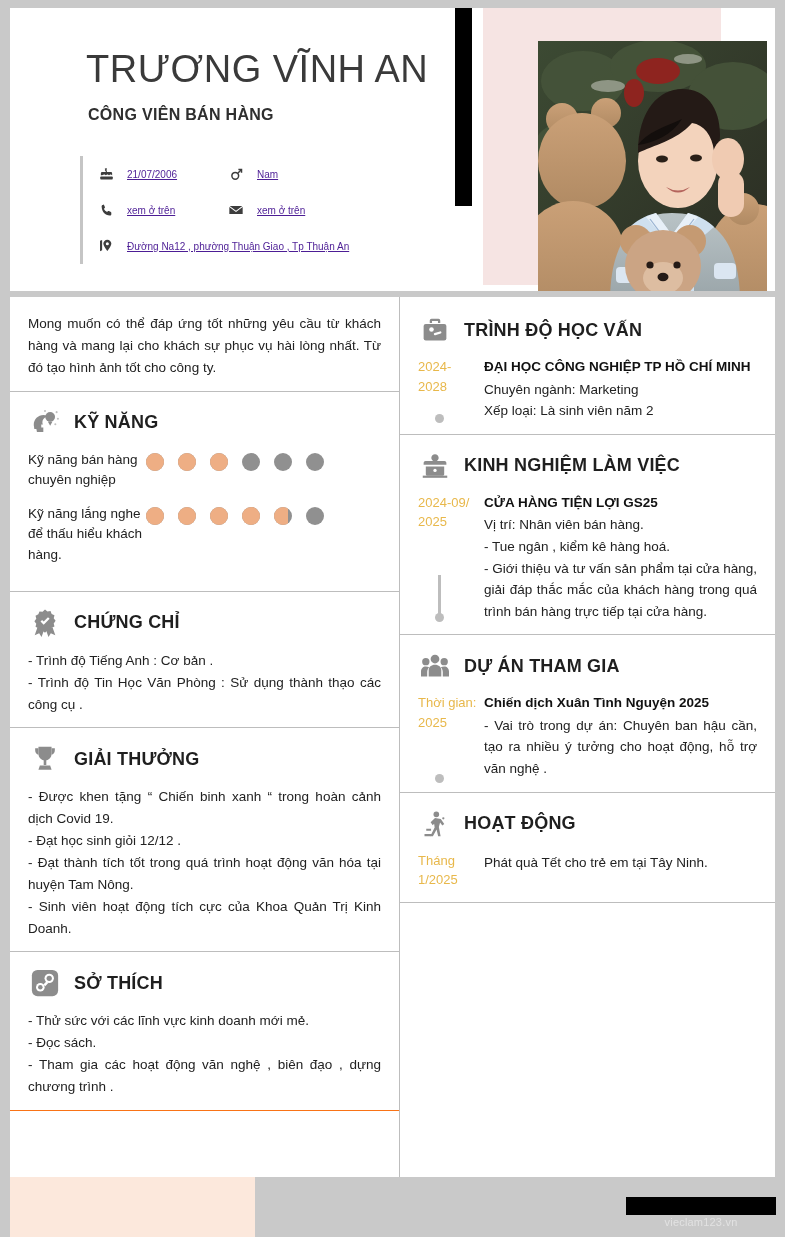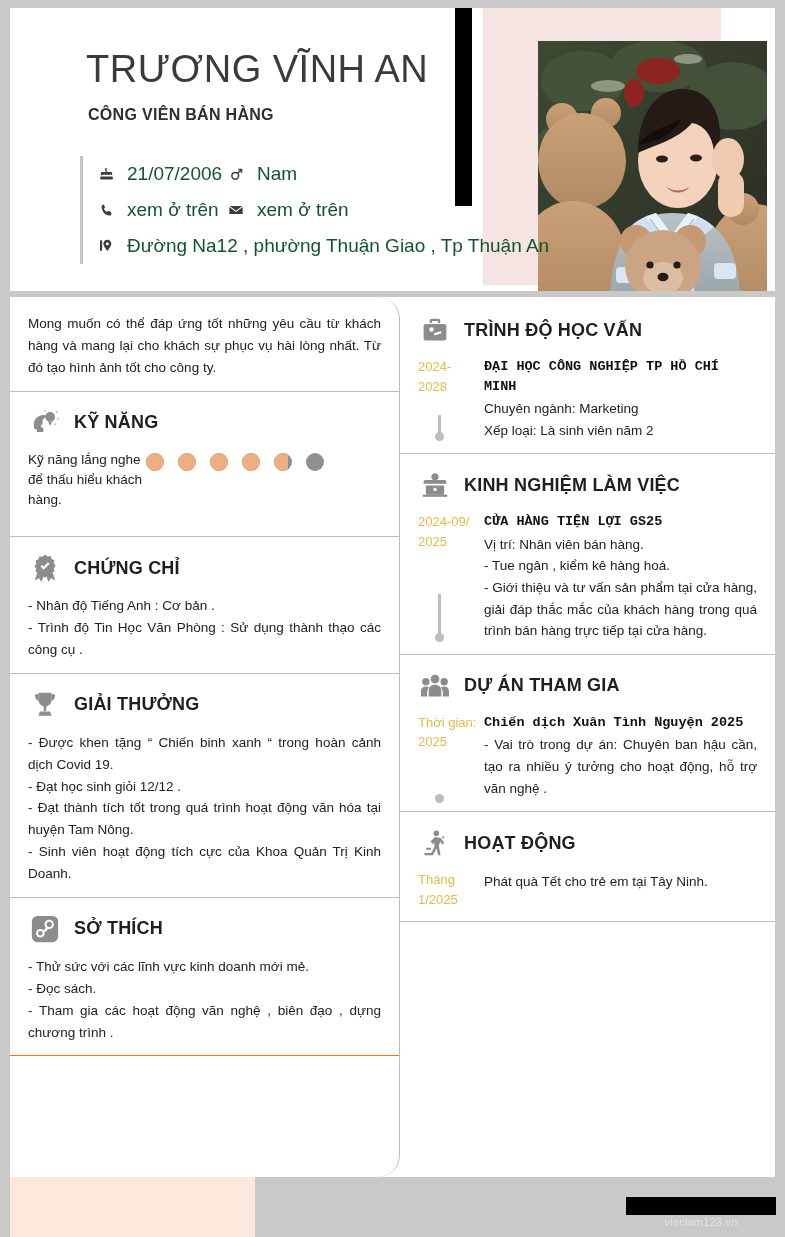--- a/index.html
+++ b/index.html
@@ -58,28 +58,28 @@
     position: absolute; left: 70px; top: 148px; width: 390px;
     padding-left: 12px; border-left: 3px solid #c5c5c5;
   }
   .crow { display: flex; align-items: center; height: 36px; }
   .citem { display: flex; align-items: center; }
   .citem.c1 { width: 130px; }
   .cicon {
     width: 22px; display: flex; align-items: center; justify-content: center;
     margin-right: 10px; color: #3d3d3d;
   }
-  .ctext { font-size: 19px; color: #14532d; white-space: nowrap; }
+  .ctext { font-size: 10px; color: #4c1d95; white-space: nowrap; text-decoration: underline; }
 
   
   .body-card {
     position: absolute; left: 10px; top: 297px; width: 765px; height: 880px;
     background: #fff; z-index: 2; display: flex;
   }
-  .col-left { width: 390px; border-right: 1px solid #bdbdbd; border-radius: 22px; }
+  .col-left { width: 390px; border-right: 1px solid #bdbdbd; }
   .col-right { width: 375px; }
 
   .sec { padding: 14px 18px 12px 18px; border-bottom: 1px solid #bdbdbd; }
   .sec:last-child { border-bottom: none; }
 
   .sec-head { display: flex; align-items: center; gap: 12px; margin-bottom: 10px; }
   .sec-ico { width: 34px; height: 34px; display:flex; align-items:center; justify-content:center; color: #8c8c8c; }
   .sec-ico svg { display:block; }
   .sec-title { font-size: 18px; font-weight: 700; color: #1f1f1f; letter-spacing: .2px; }
 
@@ -105,21 +105,21 @@
   }
   .tl-line {
     position: absolute; left: 20px; top: 58px; width: 3px; bottom: 8px;
     background: #bdbdbd;
   }
   .tl-line::after {
     content:''; position: absolute; left: -3px; bottom: -8px;
     width: 9px; height: 9px; border-radius: 50%; background: #bdbdbd;
   }
   .tl-body { flex: 1; padding-left: 4px; }
-  .tl-title { font-size: 13.5px; font-weight: 700; color: #111; line-height: 1.45; margin-bottom: 2px; font-family: Liberation Mono, monospace; }
+  .tl-title { font-size: 13.5px; font-weight: 700; color: #111; line-height: 1.45; margin-bottom: 2px; }
   .tl-sub { font-size: 13.5px; line-height: 1.6; color: #222; }
   .tl-sub .ln { text-align: justify; }
 </style>
 </head>
 <body>
 
 <div class="page">
 
   <div class="deco-peach-bl"></div>
 
@@ -292,20 +292,37 @@
                   <circle cx="28.4" cy="4.4" r="1.1"></circle>
                   <circle cx="29.8" cy="11.5" r="1.1"></circle>
                   <circle cx="27" cy="17.4" r="1.1"></circle>
                 </g>
             </svg>
           </span>
           <span class="sec-title">KỸ NĂNG</span>
         </div>
         <div id="skills-list">
             <div class="skill-row">
+              <div class="skill-name">Kỹ năng bán hàng chuyên nghiệp</div>
+              <div class="dots">
+                <span class="dot">
+                  <span class="fill" style="width: 100%;"></span>
+                </span>
+                <span class="dot">
+                  <span class="fill" style="width: 100%;"></span>
+                </span>
+                <span class="dot">
+                  <span class="fill" style="width: 100%;"></span>
+                </span>
+                <span class="dot"></span>
+                <span class="dot"></span>
+                <span class="dot"></span>
+              </div>
+            </div>
+            <div class="skill-row">
               <div class="skill-name">Kỹ năng lắng nghe để thấu hiểu khách hàng.</div>
               <div class="dots">
                 <span class="dot">
                   <span class="fill" style="width: 100%;"></span>
                 </span>
                 <span class="dot">
                   <span class="fill" style="width: 100%;"></span>
                 </span>
                 <span class="dot">
                   <span class="fill" style="width: 100%;"></span>
@@ -328,21 +345,21 @@
             <svg width="30" height="30" viewBox="0 0 32 32" fill="currentColor">
               <path d="M8 20.5 5 29l4.8-2.2L12.3 31l2.6-7.3z"></path>
               <path d="M24 20.5 27 29l-4.8-2.2L19.7 31l-2.6-7.3z"></path>
               <path d="M16 1.5l2.6 2.1 3.3-.4 1.2 3.1 3 1.5-.8 3.2 2 2.7-2 2.7.8 3.2-3 1.5-1.2 3.1-3.3-.4L16 26.3l-2.6-2.1-3.3.4-1.2-3.1-3-1.5.8-3.2-2-2.7 2-2.7-.8-3.2 3-1.5 1.2-3.1 3.3.4z"></path>
               <path d="M14.6 17.8l-3.4-3.4 1.7-1.7 1.7 1.7 4.6-4.6 1.7 1.7z" fill="#fff"></path>
             </svg>
           </span>
           <span class="sec-title">CHỨNG CHỈ</span>
         </div>
         <div class="lines" id="cert-lines">
-            <div class="ln">- Nhân độ Tiếng Anh : Cơ bản .</div>
+            <div class="ln">- Trình độ Tiếng Anh : Cơ bản .</div>
             <div class="ln">- Trình độ Tin Học Văn Phòng : Sử dụng thành thạo các công cụ .</div>
           </div>
       </div>
 
       <div class="sec">
         <div class="sec-head">
           <span class="sec-ico">
             <svg width="30" height="30" viewBox="0 0 32 32" fill="currentColor">
               <path d="M9 3h14v7.5c0 4-3.1 7.2-7 7.2s-7-3.2-7-7.2z"></path>
               <path d="M9 4.5H5.5v2.2c0 2.6 1.6 4.4 3.5 4.8zM23 4.5h3.5v2.2c0 2.6-1.6 4.4-3.5 4.8z"></path>

